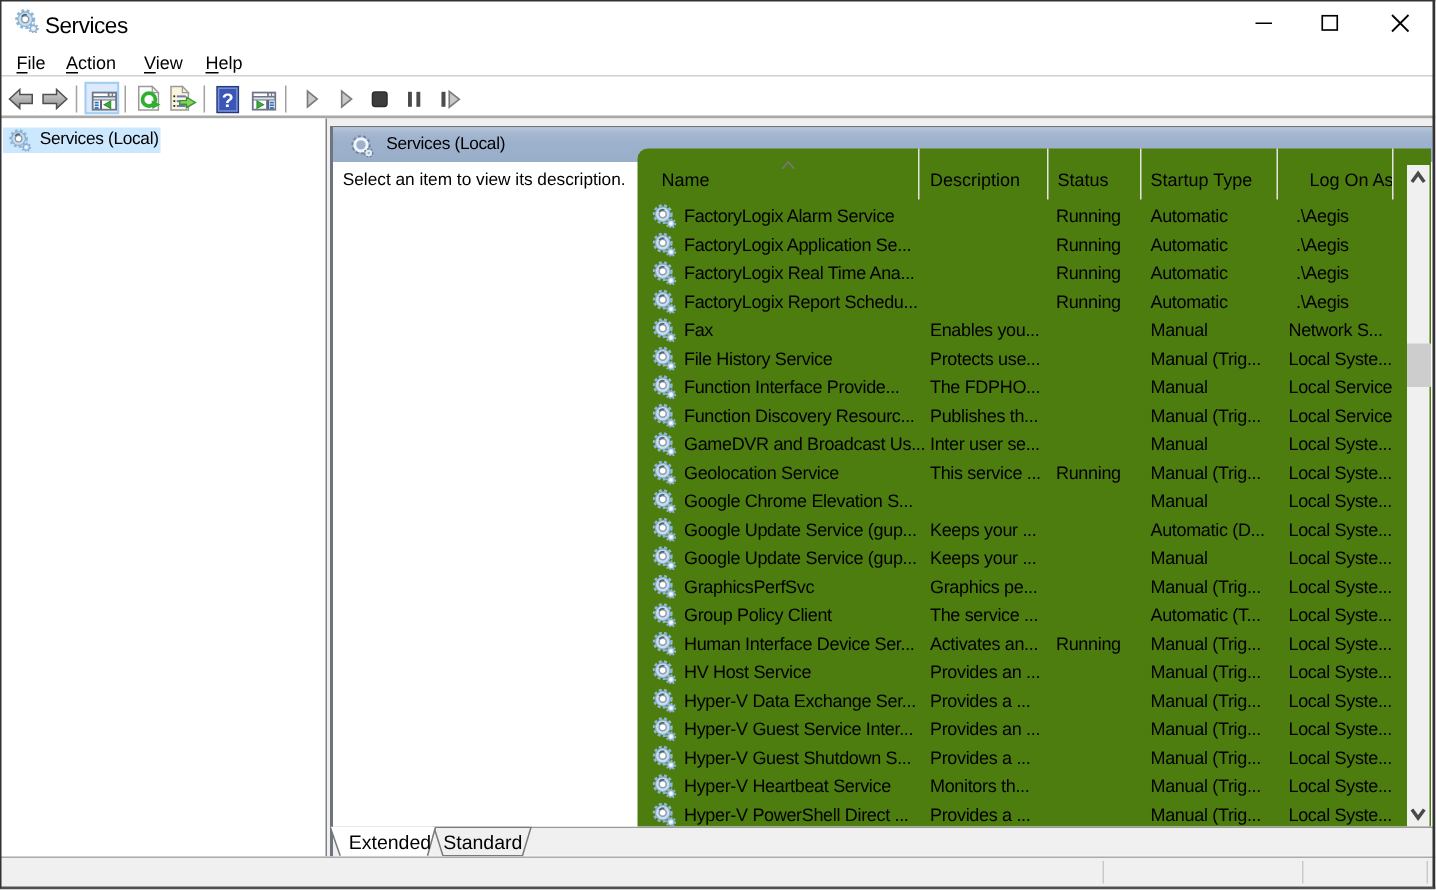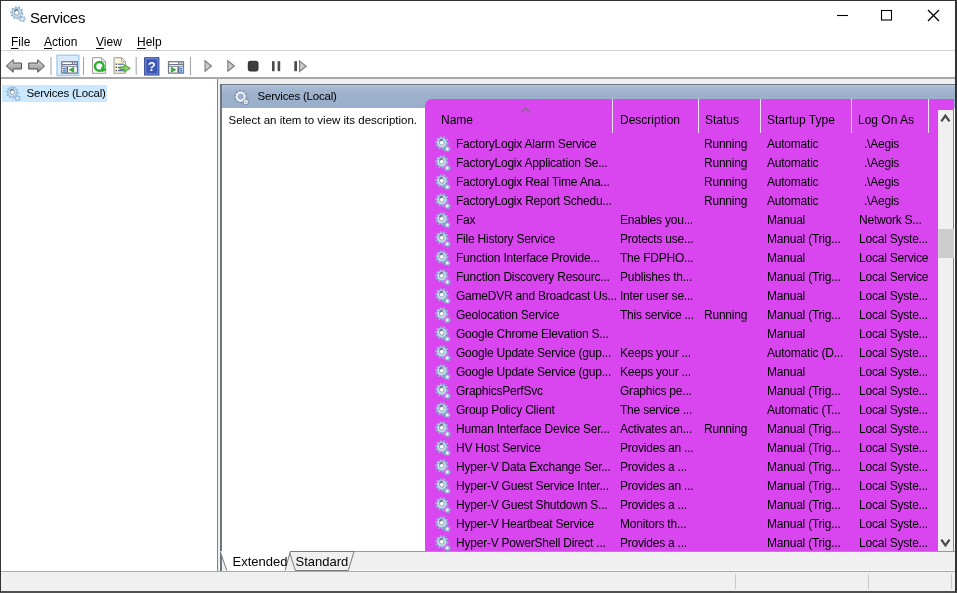--- a/index.html
+++ b/index.html
@@ -12,21 +12,21 @@
 .mline{position:absolute;left:0;right:0;top:49.5px;height:1px;background:#d2d2d2}
 .tline{position:absolute;left:0;right:0;top:77px;height:1.5px;background:#a8a8a8}
 .mainbg{position:absolute;left:0;right:0;top:78.5px;bottom:21.5px;background:#f0f0f0}
 .left{position:absolute;left:0;top:78.5px;width:217.5px;bottom:22.5px;background:#fff;border-right:1px solid #828282}
 .sel{position:absolute;left:2px;top:6px;width:105px;height:17.5px;background:#cce8ff}
 .seltxt{position:absolute;left:26.5px;top:8.5px;font-size:11.5px;letter-spacing:-0.2px}
 .pane{position:absolute;left:219.5px;top:83.5px;width:735.5px;bottom:22.5px;background:#fff;border:1px solid #6e7480;border-left-width:2px;border-right:none;border-bottom:none}
 .bluehdr{position:absolute;left:0;right:0;top:0;height:23.5px;background:linear-gradient(180deg,#b6c5d8 0%,#a4b6d0 18%,#9db1cc 45%,#99aec9 100%)}
 .bluetxt{position:absolute;left:36px;top:5.5px;font-size:11.5px;letter-spacing:-0.2px;color:#000}
 .desctxt{position:absolute;left:7px;top:29.5px;font-size:11.5px}
-.listwrap{position:absolute;left:203.5px;top:14.5px;right:1.5px;bottom:19.5px;background:#d946ef;border-radius:7px 0 0 0}
+.listwrap{position:absolute;left:203.5px;top:14.5px;right:1.5px;bottom:19.5px;background:#4d7c0f;border-radius:7px 0 0 0}
 .hcell{position:absolute;top:14px;height:18px;font-size:12px;white-space:nowrap}
 .hsep{position:absolute;top:0;width:1px;height:34px;background:#e3e3e3}
 .row{position:absolute;left:0;width:512px;height:19px}
 .cell{position:absolute;top:2.5px;font-size:12px;white-space:nowrap;letter-spacing:-0.22px}
 .nm{left:31px} .de{left:195px} .st{left:279px} .su{left:342px} .lo{left:434px}
 .sb{position:absolute;left:512.5px;top:11px;width:15.5px;bottom:0;background:#f0f0f0}
 .sbthumb{position:absolute;left:0;width:16px;top:119px;height:28.5px;background:#cdcdcd}
 .tabs{position:absolute;left:0;right:0;bottom:0;height:19.5px}
 .tabtxt{position:absolute;top:3px;font-size:13px}
 .status{position:absolute;left:0;right:0;bottom:2px;height:20.5px;background:#f0f0f0;border-top:1px solid #ababab}
@@ -158,21 +158,21 @@
       <circle cx="12.6" cy="12.8" r="1.6" fill="none" stroke="#e6eff7" stroke-width="1.4"></circle>
     </svg>
     <div class="bluetxt">Services (Local)</div>
   </div>
   <div class="desctxt">Select an item to view its description.</div>
   <div class="listwrap">
     <div class="hcell" style="left:16px">Name</div>
     <div class="hcell" style="left:195px">Description</div>
     <div class="hcell" style="left:280px">Status</div>
     <div class="hcell" style="left:342px">Startup Type</div>
-    <div class="hcell" style="left:433px">Log On As</div>
+    <div class="hcell" style="left:448px">Log On As</div>
     <svg style="position:absolute;left:95px;top:7px" width="12" height="10" viewBox="0 0 12 10">
       <polyline points="1.5,6.5 5.5,2 9.5,6.5" fill="none" stroke="#777" stroke-width="1.2"></polyline>
     </svg>
     <div class="hsep" style="left:187px"></div>
     <div class="hsep" style="left:273px"></div>
     <div class="hsep" style="left:335px"></div>
     <div class="hsep" style="left:426px"></div>
     <div class="hsep" style="left:503px"></div>
     <div class="row" style="top:35.3px">
         <svg style="position:absolute;left:10px;top:1.5px" width="16" height="16" viewBox="0 0 16 16">

